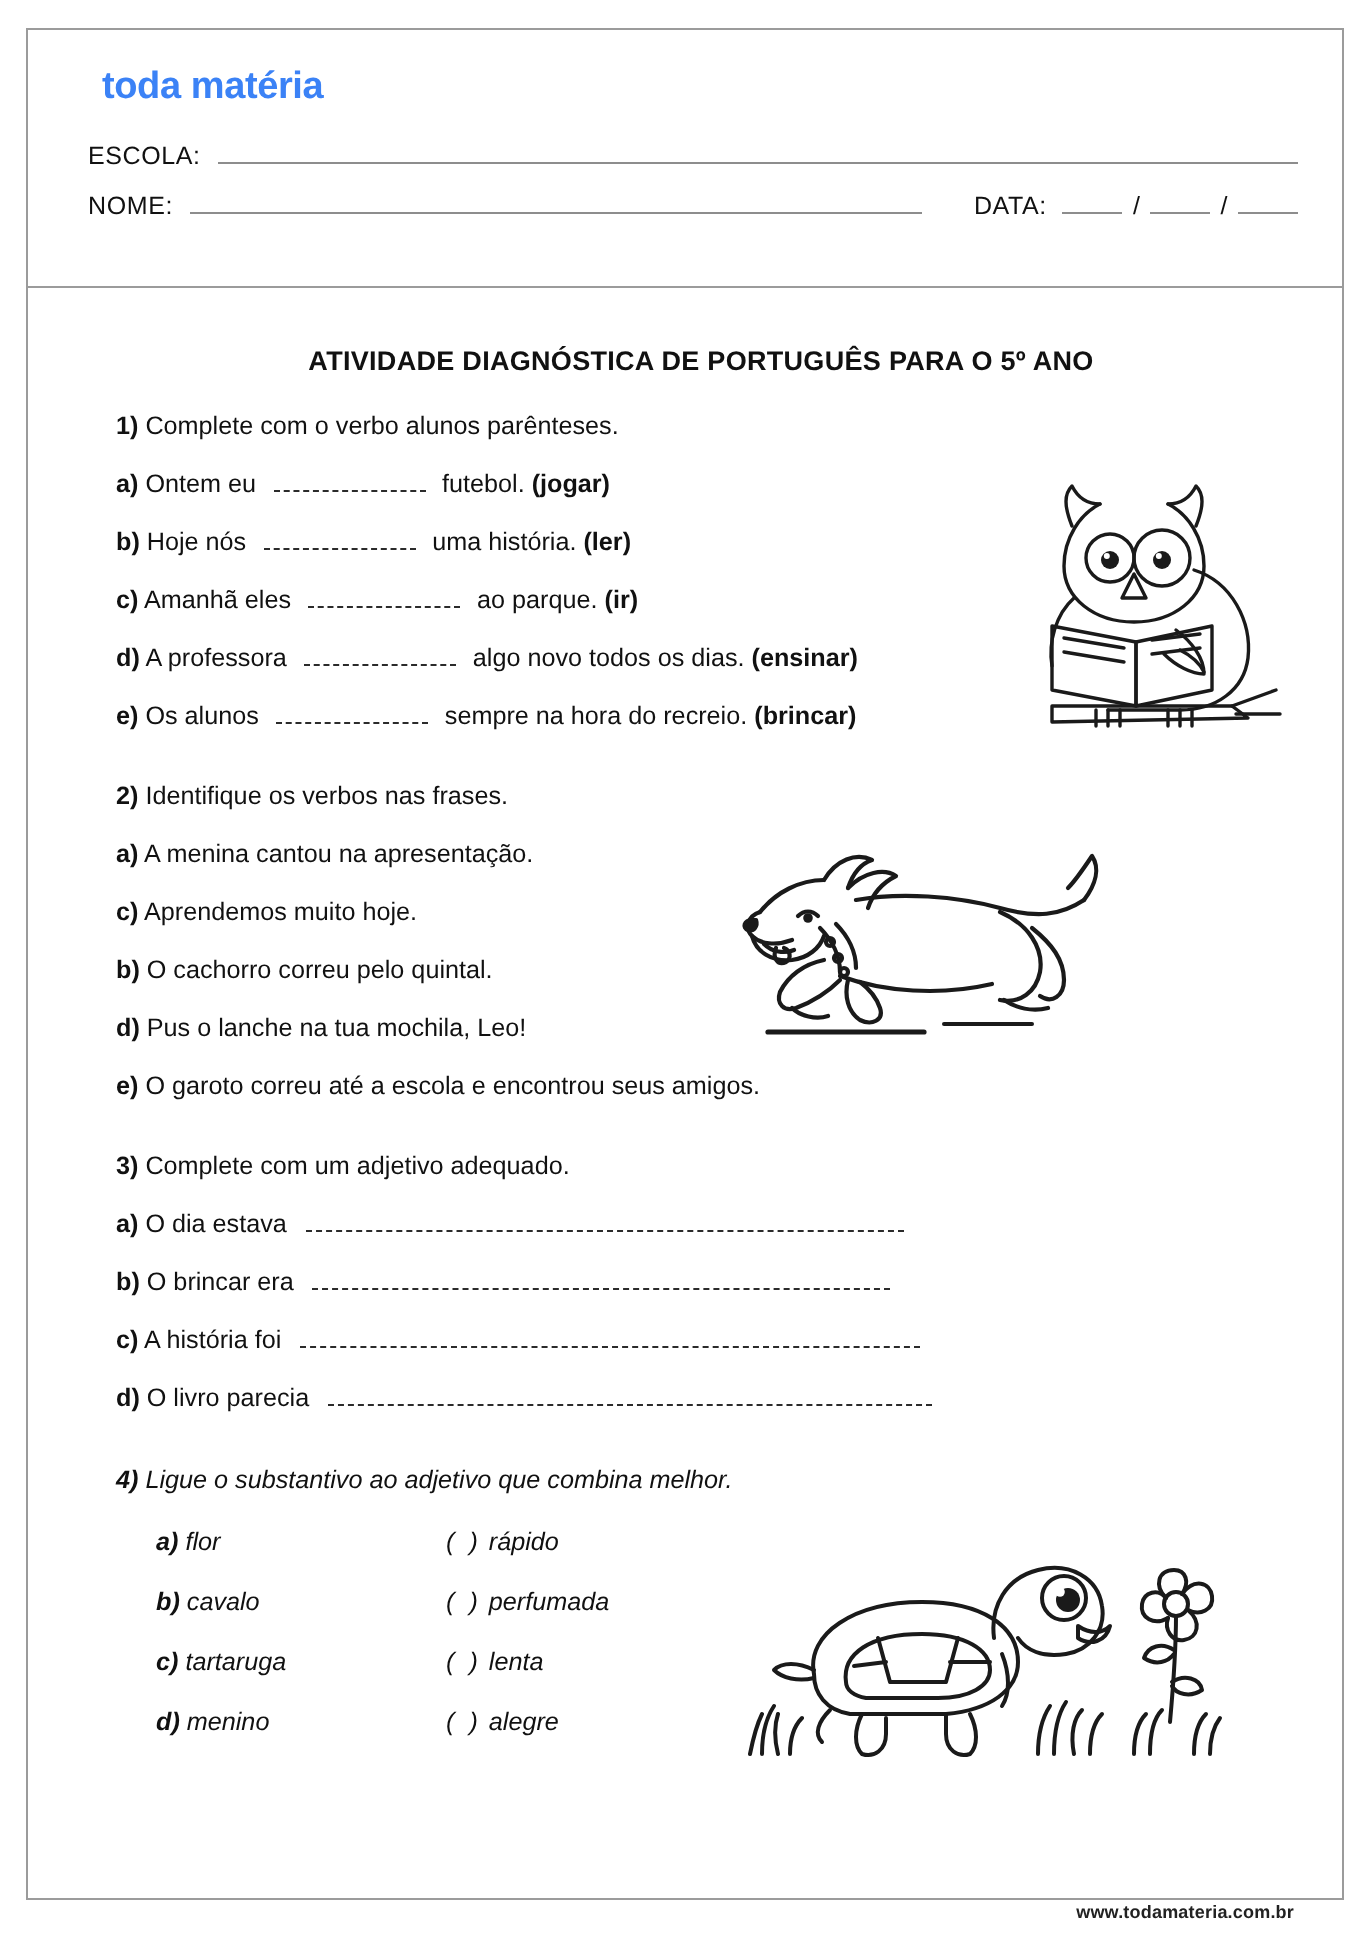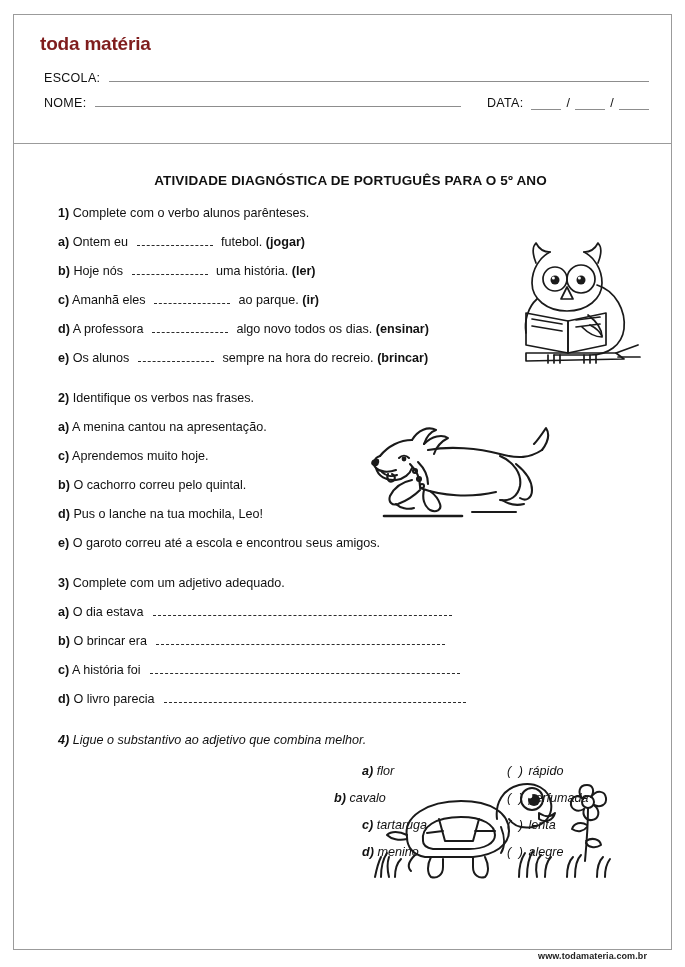--- a/index.html
+++ b/index.html
@@ -30,43 +30,43 @@
     height: 129px;
     border-bottom: 1px solid #9b9b9b;
     box-sizing: border-box;
     padding: 18px 22px 0 22px;
     position: relative;
   }
   .logo {
     font-size: 19px;
     font-weight: bold;
     letter-spacing: -0.2px;
-    color: #7f1d1d;
-    margin: 0 0 16px 4px;
+    color: #3b82f6;
+    margin: 0 0 16px 15px;
   }
   .field-row {
     display: flex;
     align-items: baseline;
     margin: 0 0 11px 8px;
     font-size: 12.5px;
     letter-spacing: 0.3px;
   }
   .field-label {
     white-space: nowrap;
     color: #111;
   }
   .rule {
     flex: 1 1 auto;
     border-bottom: 1px solid #8d8d8d;
     margin-left: 9px;
     height: 10px;
   }
   .date-group {
     display: flex;
-    align-items: flex-end;
+    align-items: flex-start;
     margin-left: 26px;
     white-space: nowrap;
   }
   .date-label { margin-right: 8px; }
   .date-slot {
     display: inline-block;
     width: 30px;
     border-bottom: 1px solid #8d8d8d;
     height: 10px;
   }
@@ -111,23 +111,22 @@
     display: inline-block;
     border-bottom: 1.8px dashed #2b2b2b;
     height: 9px;
     vertical-align: baseline;
     margin-left: 6px;
   }
   
   .match-row {
     font-size: 12.6px;
     padding-left: 48px;
-    margin: 4px;
+    margin: 16px;
     display: flex;
-    justify-content: flex-end;
   }
   .match-left { width: 145px; }
   .match-right { width: 160px; }
   .paren { letter-spacing: 2px; }
 
   .footer-url {
     position: absolute;
     right: 24px;
     bottom: 17px;
     font-size: 9px;
@@ -283,21 +282,21 @@
         <span class="match-left">
           <b>a)</b>
           <span>flor</span>
         </span>
         <span class="match-right">
           <span class="paren">(   )</span>
           <span>rápido</span>
         </span>
       </div>
 
-      <div class="match-row" style="margin-top:13px;gap:28px;">
+      <div class="match-row" style="margin-top:13px;">
         <span class="match-left">
           <b>b)</b>
           <span>cavalo</span>
         </span>
         <span class="match-right">
           <span class="paren">(   )</span>
           <span>perfumada</span>
         </span>
       </div>
 

